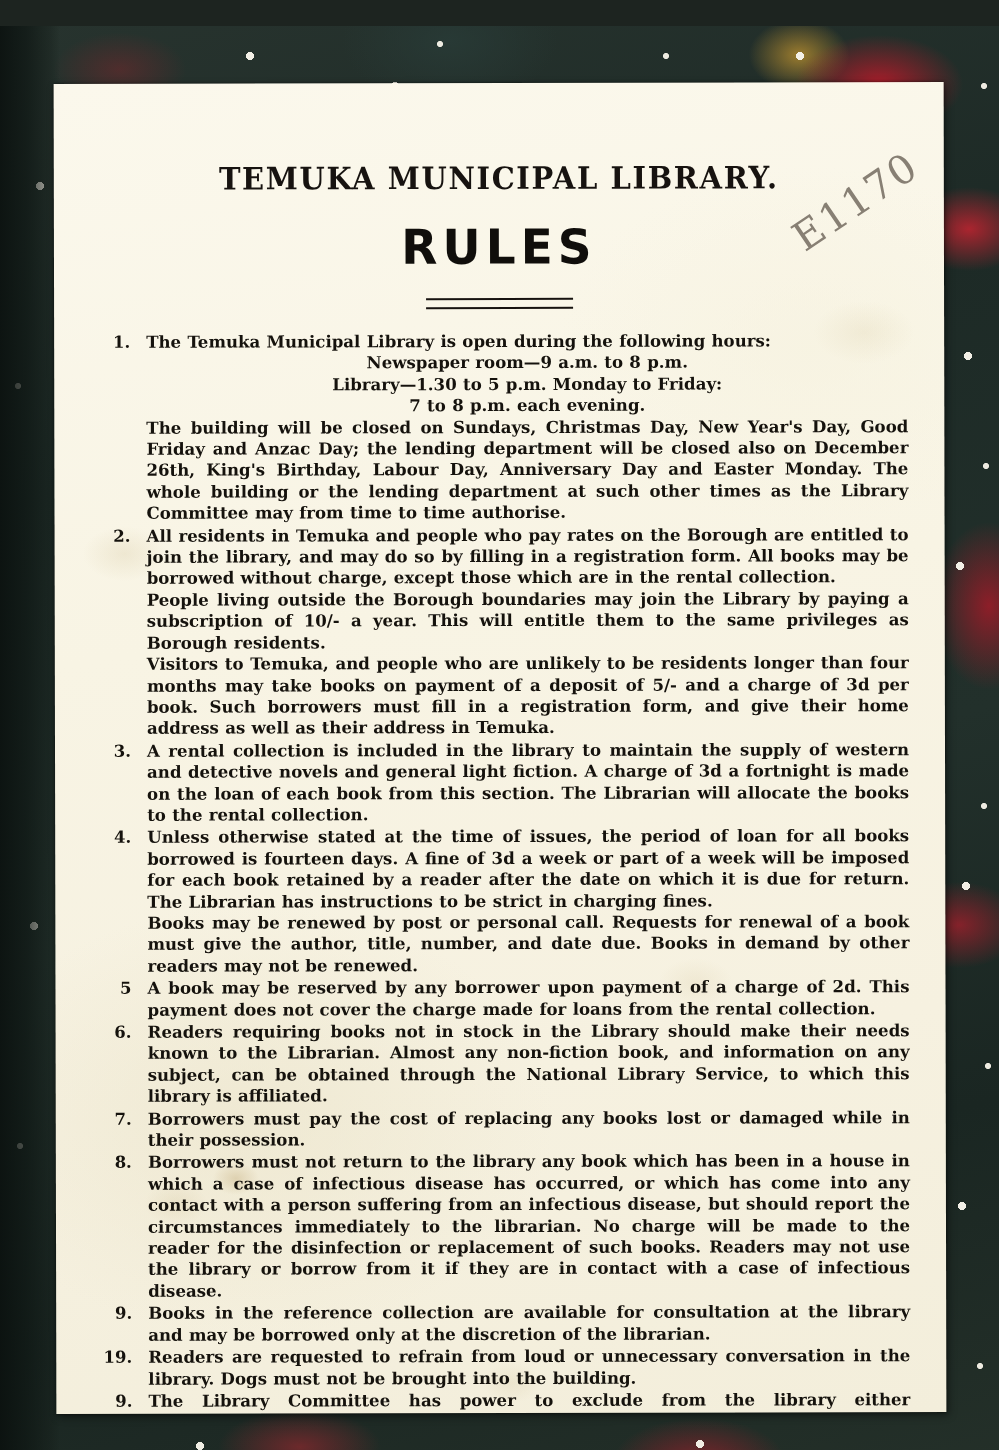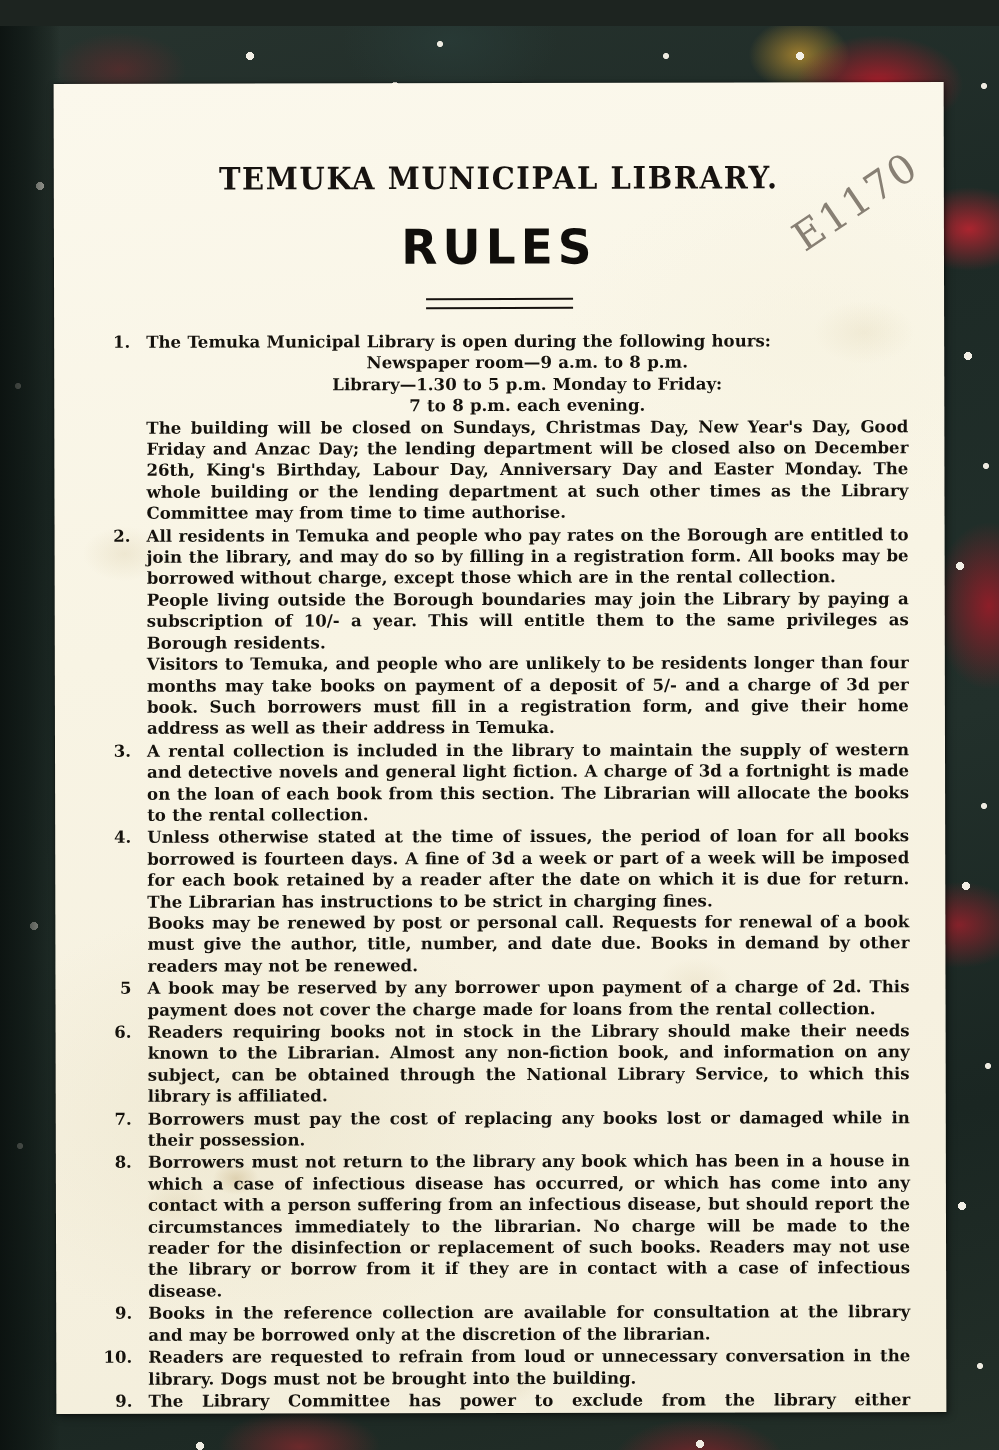--- a/index.html
+++ b/index.html
@@ -327,21 +327,21 @@
               <p class="rule-para">Borrowers must not return to the library any book which has been in a house in which a case of infectious disease has occurred, or which has come into any contact with a person suffering from an infectious disease, but should report the circumstances immediately to the librarian.  No charge will be made to the reader for the disinfection or replacement of such books.  Readers may not use the library or borrow from it if they are in contact with a case of infectious disease.</p>
             </div>
           </li>
           <li class="rule-item">
             <div class="rule-number">9.</div>
             <div class="rule-body">
               <p class="rule-para">Books in the reference collection are available for consultation at the library and may be borrowed only at the discretion of the librarian.</p>
             </div>
           </li>
           <li class="rule-item">
-            <div class="rule-number">10.</div>
+            <div class="rule-number">19.</div>
             <div class="rule-body">
               <p class="rule-para">Readers are requested to refrain from loud or unnecessary conversation in the library.  Dogs must not be brought into the building.</p>
             </div>
           </li>
           <li class="rule-item">
             <div class="rule-number">9.</div>
             <div class="rule-body">
               <p class="rule-para">The Library Committee has power to exclude from the library either permanently or temporarily any person who persistently offends against these rules.</p>
             </div>
           </li>

